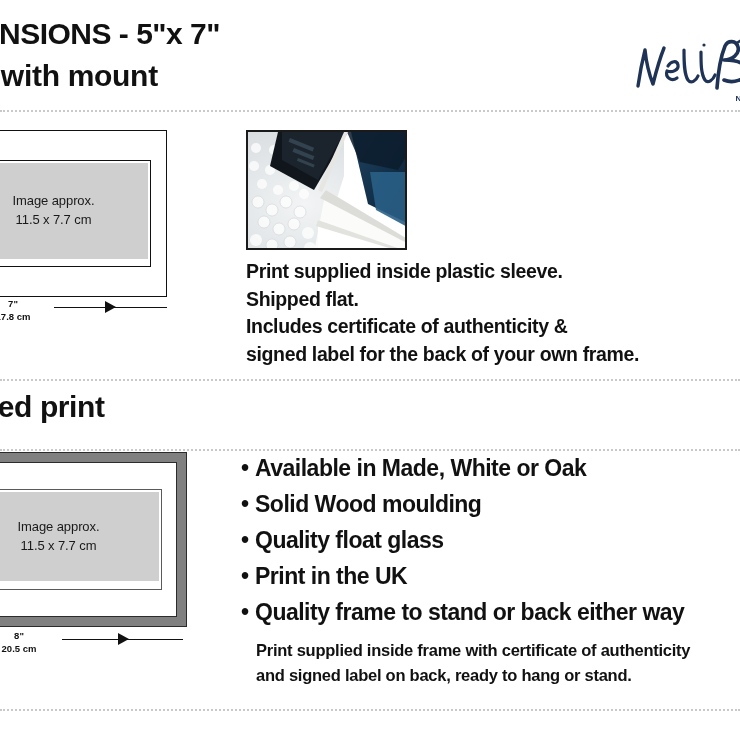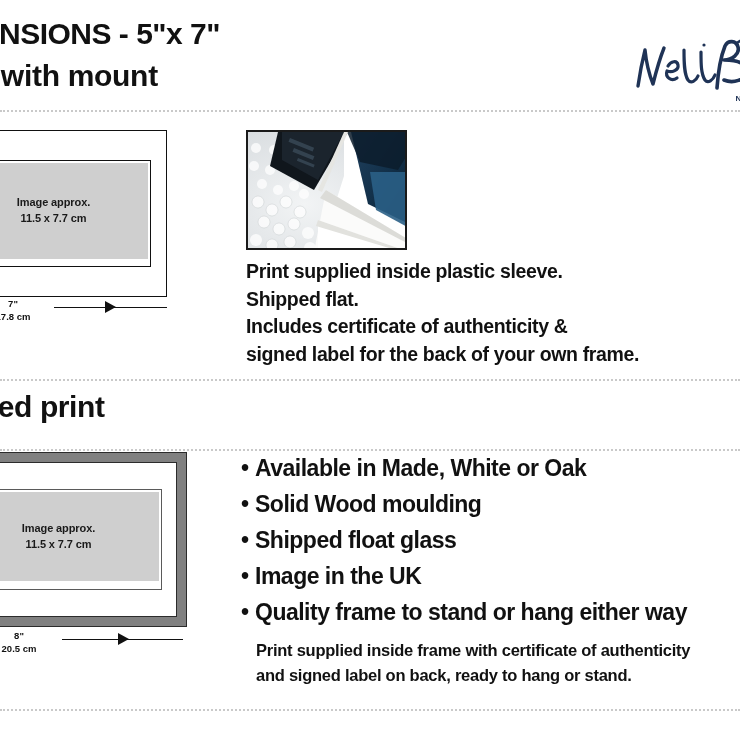--- a/index.html
+++ b/index.html
@@ -109,22 +109,22 @@
     top: 2px;
     right: 2px;
     bottom: 7px;
     background: #cfcfcf;
     display: flex;
     flex-direction: column;
     align-items: center;
     justify-content: center;
   }
   .img-label {
-    font-size: 11px;
-    font-weight: bold;
+    font-size: 13px;
+    font-weight: normal;
     line-height: 1.45;
     text-align: center;
     color: #1a1a1a;
     letter-spacing: -0.1px;
   }
 
   
   .dim {
     position: absolute;
     height: 34px;
@@ -438,27 +438,27 @@
   </div>
 
   <div class="bullets">
     <div class="bullet">
       <span class="dot">•</span><span>Available in Made, White or Oak</span>
     </div>
     <div class="bullet">
       <span class="dot">•</span><span>Solid Wood moulding</span>
     </div>
     <div class="bullet">
-      <span class="dot">•</span><span>Shipped float glass</span>
+      <span class="dot">•</span><span>Quality float glass</span>
     </div>
     <div class="bullet">
-      <span class="dot">•</span><span>Image in the UK</span>
+      <span class="dot">•</span><span>Print in the UK</span>
     </div>
     <div class="bullet">
-      <span class="dot">•</span><span>Quality frame to stand or hang either way</span>
+      <span class="dot">•</span><span>Quality frame to stand or back either way</span>
     </div>
   </div>
 
   <div class="frame-note">
     <div class="note-line">Print supplied inside frame with certificate of authenticity</div>
     <div class="note-line">and signed label on back, ready to hang or stand.</div>
   </div>
 
   <div class="divider d4"></div>
 

